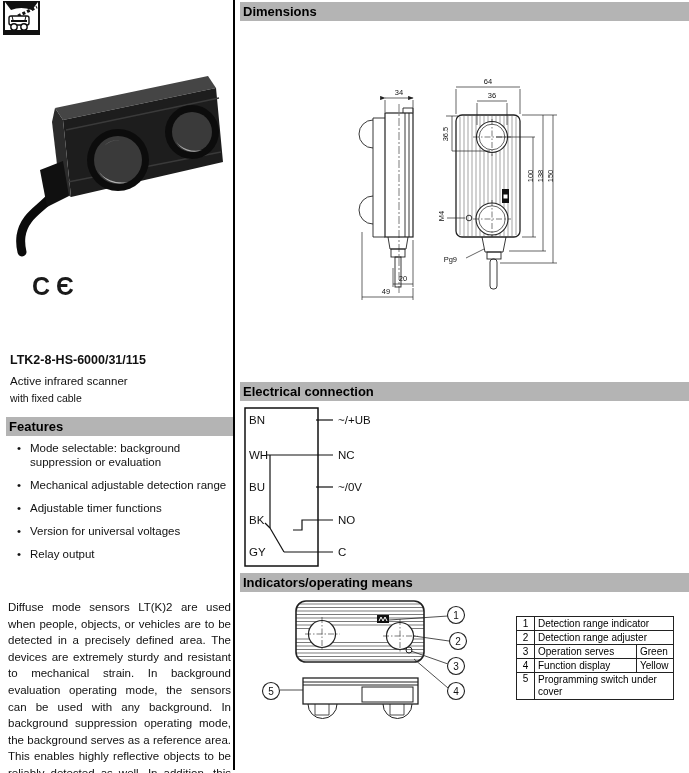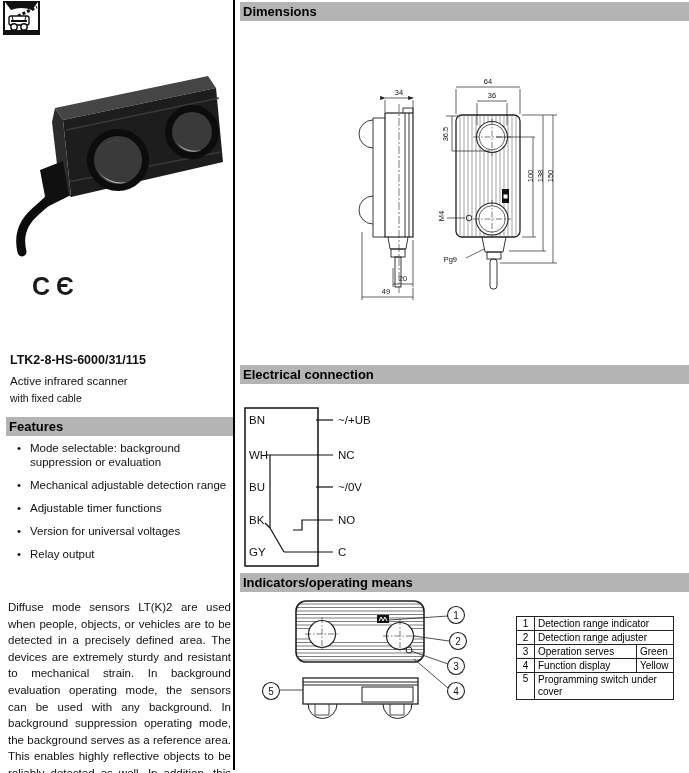--- a/index.html
+++ b/index.html
@@ -92,21 +92,21 @@
       </div>
     <div class="feat">
         <span class="blt">•</span>
         <span>Relay output</span>
       </div>
   </div>
 
   <div class="prodinfo">Diffuse mode sensors LT(K)2 are used when people, objects, or vehicles are to be detected in a precisely defined area. The devices are extremely sturdy and resistant to mechanical strain. In background evaluation operating mode, the sensors can be used with any background. In background suppression operating mode, the background serves as a reference area. This enables highly reflective objects to be reliably detected as well. In addition, this operating mode offers an option for testing.</div>
 
   <div class="hbar bar-right" style="top:2px">Dimensions</div>
-  <div class="hbar bar-right" style="top:365px">Electrical connection</div>
+  <div class="hbar bar-right" style="top:382px">Electrical connection</div>
   <div class="hbar bar-right" style="top:573px">Indicators/operating means</div>
 
   <svg class="abs" style="left:350px;top:76px" width="218" height="252" viewBox="350 76 218 252" stroke="#222" fill="none" stroke-width="0.9" font-size="7.5">
     <defs>
       <marker id="arr" markerWidth="8" markerHeight="6" refX="7" refY="3" orient="auto">
         <path d="M0,0 L8,3 L0,6 Z" fill="#222" stroke="none"></path>
       </marker>
     </defs>
 
     <g>

